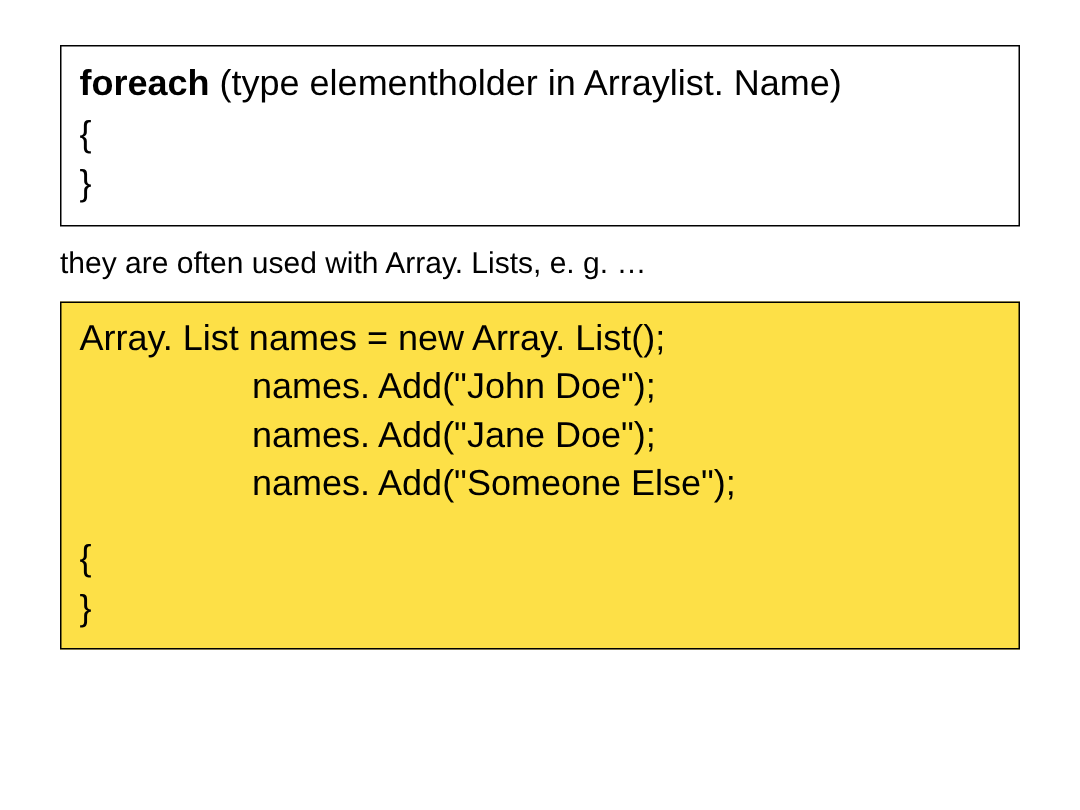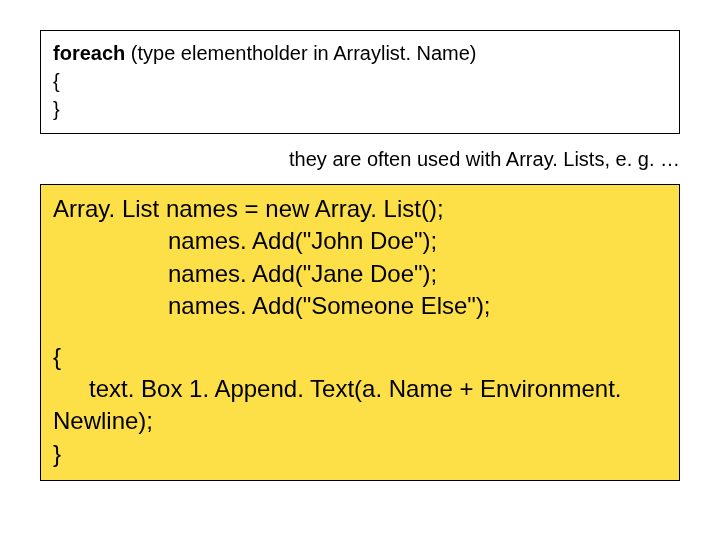--- a/index.html
+++ b/index.html
@@ -10,37 +10,36 @@
     height: 540px;
     font-family: "Comic Sans MS", "Comic Sans", cursive, sans-serif;
     color: #000000;
   }
   .page {
     padding: 30px 40px 20px 40px;
   }
   .codebox {
     border: 1.5px solid #000000;
     padding: 8px 12px 10px 12px;
-    font-size: 20px;
+    font-size: 24px;
     line-height: 1.4;
     margin-bottom: 6px;
     background: #ffffff;
   }
   .codebox2 {
     border: 1.5px solid #000000;
     padding: 8px 12px 10px 12px;
     font-size: 24px;
     line-height: 1.35;
     background: #fde047;
   }
   .plain {
     font-size: 20px;
     margin: 14px 0 14px 0;
     line-height: 1.1;
-    text-align: right;
   }
   .bold {
     font-weight: bold;
   }
   .indent {
     display: inline-block;
     width: 115px;
   }
   .indent-small {
     display: inline-block;
@@ -62,17 +61,16 @@
 
   <div class="plain">they are often used with Array. Lists, e. g. …</div>
 
   <div class="codebox2">
     <div>Array. List names = new Array. List();</div>
     <div><span class="indent"></span><span>names. Add("John Doe");</span></div>
     <div><span class="indent"></span><span>names. Add("Jane Doe");</span></div>
     <div><span class="indent"></span><span>names. Add("Someone Else");</span></div>
     <div style="height:18px"></div>
     <div>{</div>
-    <div><span class="indent-small"></span><span>text. Box 1. Append. Text(a. Name + Environment. Newline);</span></div>
     <div>}</div>
   </div>
 
 </div>
 
 </body></html>

